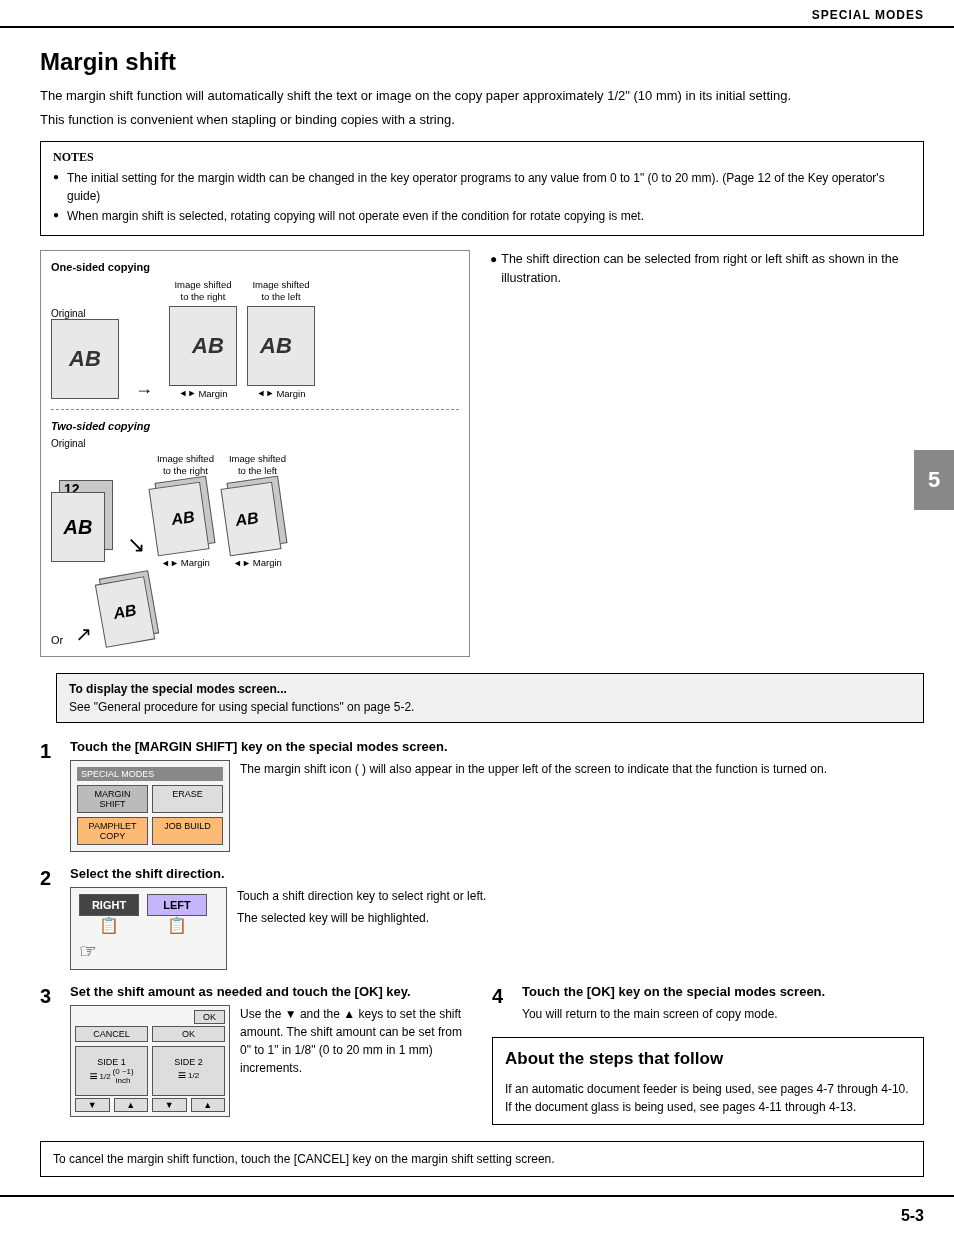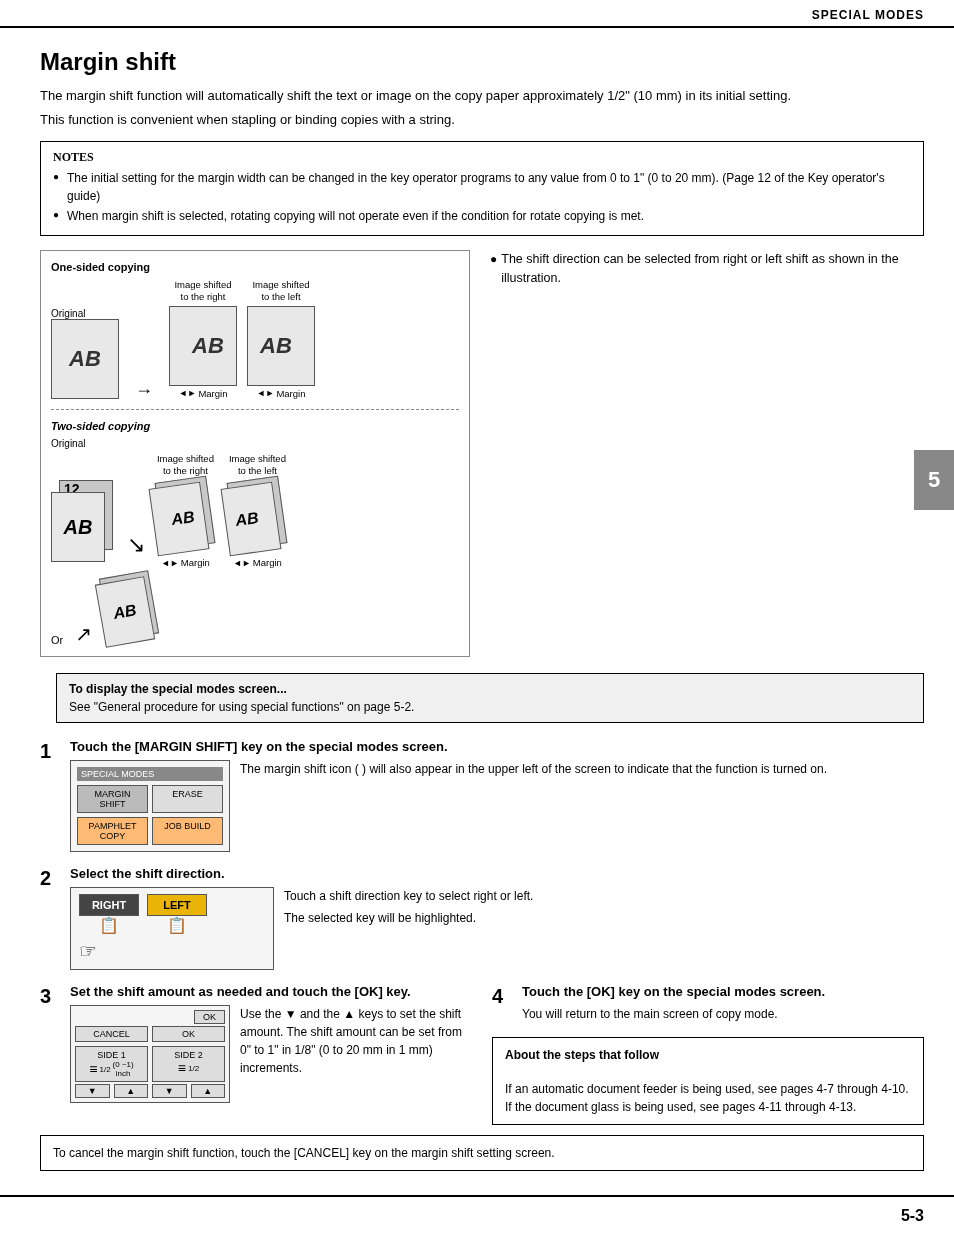--- a/index.html
+++ b/index.html
@@ -197,33 +197,33 @@
       padding: 3px 4px;
       font-size: 9px;
       flex: 1;
       text-align: center;
     }
     
     .dir-mockup {
       border: 1px solid #555;
       background: #f5f5f5;
       padding: 6px 8px;
-      width: 204px;
+      width: 157px;
     }
     .dir-buttons {
       display: flex;
       gap: 8px;
     }
     .dir-btn {
       border: 1px solid #555;
       padding: 4px 10px;
       font-size: 11px;
       font-weight: bold;
       text-align: center;
-      background: #eab308;
+      background: #c4b5fd;
       min-width: 60px;
     }
     .dir-btn.active {
       background: #444;
       color: #fff;
     }
     
     .shift-mockup {
       border: 1px solid #555;
       background: #f5f5f5;
@@ -255,21 +255,21 @@
       flex: 1;
       text-align: center;
     }
     .shift-sides {
       display: flex;
       gap: 4px;
     }
     .shift-side-box {
       border: 1px solid #555;
       background: #ddd;
-      padding: 3px 4px;
+      padding: 10px 4px;
       font-size: 9px;
       flex: 1;
       text-align: center;
     }
     .shift-side-inner {
       display: flex;
       align-items: center;
       justify-content: center;
       gap: 2px;
       font-size: 8px;
@@ -304,22 +304,22 @@
     
     .about-steps-box {
       border: 1px solid #000;
       padding: 8px 12px;
       margin-top: 10px;
       font-size: 12px;
       line-height: 1.5;
     }
     .about-steps-title {
       font-weight: bold;
-      font-size: 12px;
-      margin-bottom: 16px;
+      font-size: 17px;
+      margin-bottom: 8px;
     }
     
     .cancel-note {
       border: 1px solid #000;
       padding: 8px 12px;
       margin-top: 10px;
       font-size: 12px;
       line-height: 1.5;
     }
     

